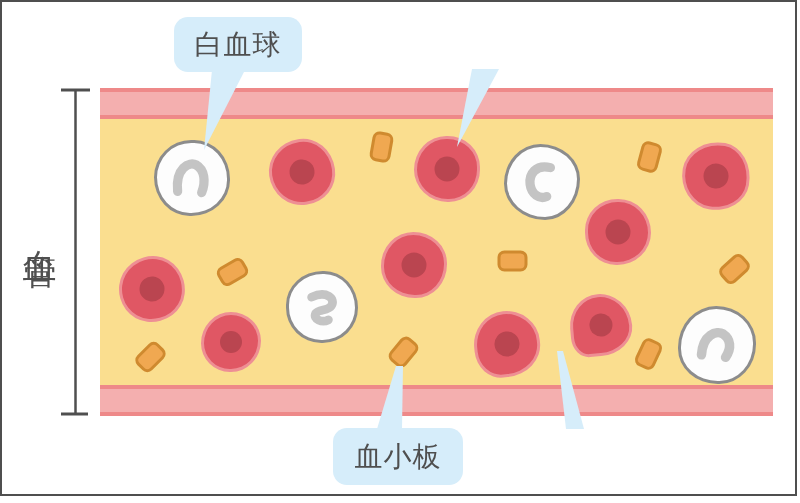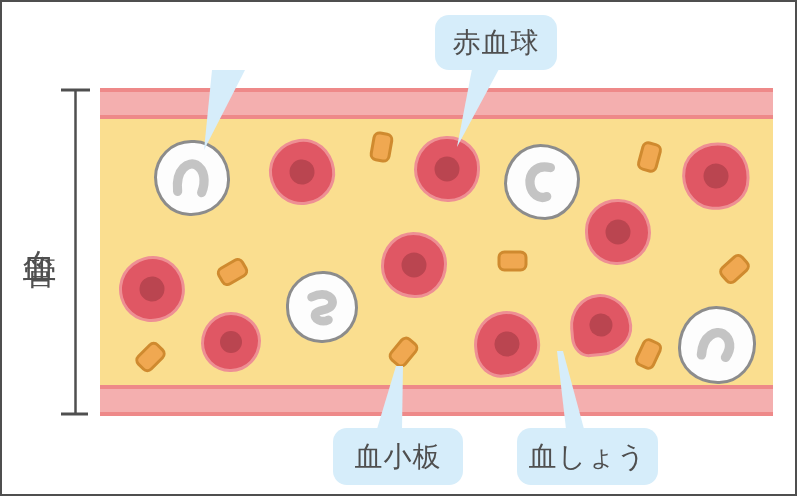--- a/index.html
+++ b/index.html
@@ -119,26 +119,23 @@
       <line x1="61" y1="90" x2="90" y2="90" stroke-width="3"></line>
       <line x1="61" y1="414" x2="88" y2="414" stroke-width="3"></line>
     </g>
 
     <polygon fill="#D6EDFA" points="212,70 245,70 204,150"></polygon>
     <polygon fill="#D6EDFA" points="472,69 499,69 457,147"></polygon>
     <polygon fill="#D6EDFA" points="396,366 403,366 402,429 377,429"></polygon>
     <polygon fill="#D6EDFA" points="557,351 563,351 584,429 566,429"></polygon>
   </svg>
 
-  <div class="callout co-rbc">
-    <span>赤血球</span>
+  <div class="callout co-wbc">
+    <span>白血球</span>
   </div>
   <div class="callout co-plt">
     <span>血小板</span>
-  </div>
-  <div class="callout co-pls">
-    <span>血しょう</span>
   </div>
 
   <div class="vessel-label">血管</div>
 
   <div class="frame"></div>
 </div>
 
 </body></html>

